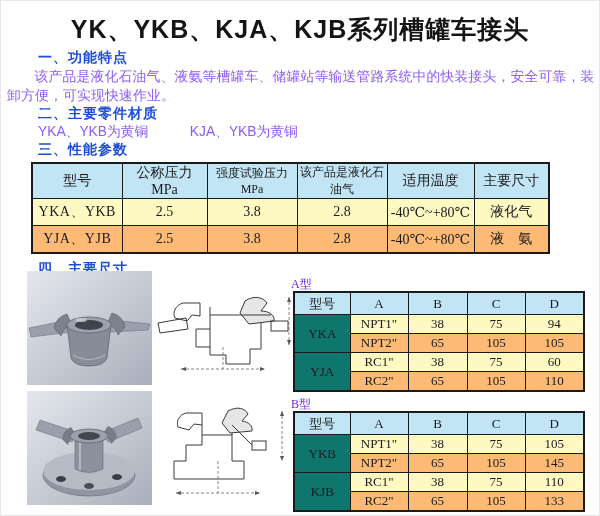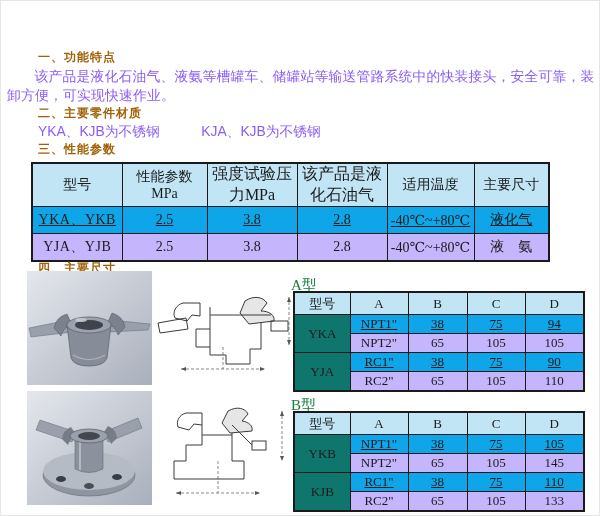--- a/index.html
+++ b/index.html
@@ -7,80 +7,81 @@
     position:relative;width:600px;height:516px;background:#ffffff;
     font-family:"Liberation Serif","DejaVu Serif",serif;color:#1a1a1a;
     box-shadow:inset 0 0 0 1px #e6e6e6;overflow:hidden;
   }
   .title{
     position:absolute;top:13px;left:0;width:600px;text-align:center;
     font-family:"Liberation Sans","DejaVu Sans",sans-serif;
     font-weight:bold;font-size:25px;letter-spacing:1px;color:#151515;
   }
   .red-head{
-    position:absolute;left:38px;color:#a16207;
+    position:absolute;left:38px;color:#1d4ed8;
     font-family:"Liberation Sans","DejaVu Sans",sans-serif;
-    font-weight:bold;font-size:12px;letter-spacing:1px;
+    font-weight:bold;font-size:14px;letter-spacing:1px;
   }
   .body-text{
     position:absolute;font-family:"Liberation Sans","DejaVu Sans",sans-serif;
     font-weight:400;font-size:13.8px;color:#8b5cf6;line-height:19px;
   }
   .para{left:7px;top:67px;width:588px;text-indent:2em;letter-spacing:0.2px;}
   .material{left:38px;top:122px;white-space:pre;}
   table{border-collapse:collapse;position:absolute;table-layout:fixed;}
   th,td{border:1px solid #1a1a1a;text-align:center;vertical-align:middle;
     font-weight:normal;padding:0;overflow:hidden;}
   .perf{left:31px;top:162px;width:517px;border:2px solid #1a1a1a;font-size:14px;}
   .perf th{background:#c2e5f6;height:27px;}
   .perf td{height:26px;}
-  .perf .small-h{font-size:16px;}
+  .perf .small-h{font-size:12px;}
   .dim{width:290px;border:2px solid #1a1a1a;font-size:13px;}
   .dim th{background:#c2e5f6;height:21px;}
   .dim td{height:18px;}
   .dim-a{left:293px;top:291px;}
   .dim-b{left:293px;top:411px;}
   .dim-label{
-    position:absolute;left:291px;font-size:15px;color:#15803d;
+    position:absolute;left:291px;font-size:12px;color:#6d28d9;
     font-family:"Liberation Serif","DejaVu Serif",serif;
   }
-  .yellow{background:#c4b5fd;}
-  .white{background:#0ea5e9;text-decoration:underline;}
+  .yellow{background:#fdba74;}
+  .white{background:#fef9c3;}
   .photo{position:absolute;width:125px;height:114px;}
   .drawing{position:absolute;background:#ffffff;}
   .model-cell{background:#0f766e;}
   .sp{letter-spacing:0.5px;}
 </style>
 </head>
 <body>
 
 <div class="page">
 
+  <div class="title">YK、YKB、KJA、KJB系列槽罐车接头</div>
 
   <div class="red-head" style="top:49px">一、功能特点</div>
   <div class="body-text para">该产品是液化石油气、液氨等槽罐车、储罐站等输送管路系统中的快装接头，安全可靠，装卸方便，可实现快速作业。</div>
 
   <div class="red-head" style="top:105px">二、主要零件材质</div>
-  <div class="body-text material">YKA、KJB为不锈钢　　　KJA、KJB为不锈钢</div>
+  <div class="body-text material">YKA、YKB为黄铜　　　KJA、YKB为黄铜</div>
 
   <div class="red-head" style="top:141px">三、性能参数</div>
 
   <table class="perf">
     <colgroup>
         <col style="width:90px">
         <col style="width:85px">
         <col style="width:90px">
         <col style="width:90px">
         <col style="width:87px">
         <col style="width:75px">
       </colgroup>
     <tbody>
         <tr>
       <th>型号</th>
-      <th>性能参数 MPa</th>
+      <th>公称压力 MPa</th>
       <th class="small-h">强度试验压力MPa</th>
       <th class="small-h">该产品是液化石油气</th>
       <th>适用温度</th>
       <th>主要尺寸</th>
     </tr>
     <tr class="white">
       <td class="sp">YKA、YKB</td>
       <td>2.5</td>
       <td>3.8</td>
       <td>2.8</td>
@@ -175,21 +176,21 @@
       <td class="yellow">NPT2"</td>
       <td class="yellow">65</td>
       <td class="yellow">105</td>
       <td class="yellow">105</td>
     </tr>
     <tr>
       <td class="model-cell" rowspan="2">YJA</td>
       <td class="white">RC1"</td>
       <td class="white">38</td>
       <td class="white">75</td>
-      <td class="white">90</td>
+      <td class="white">60</td>
     </tr>
     <tr>
       <td class="yellow">RC2"</td>
       <td class="yellow">65</td>
       <td class="yellow">105</td>
       <td class="yellow">110</td>
     </tr>
   </tbody>
     </table>
 

